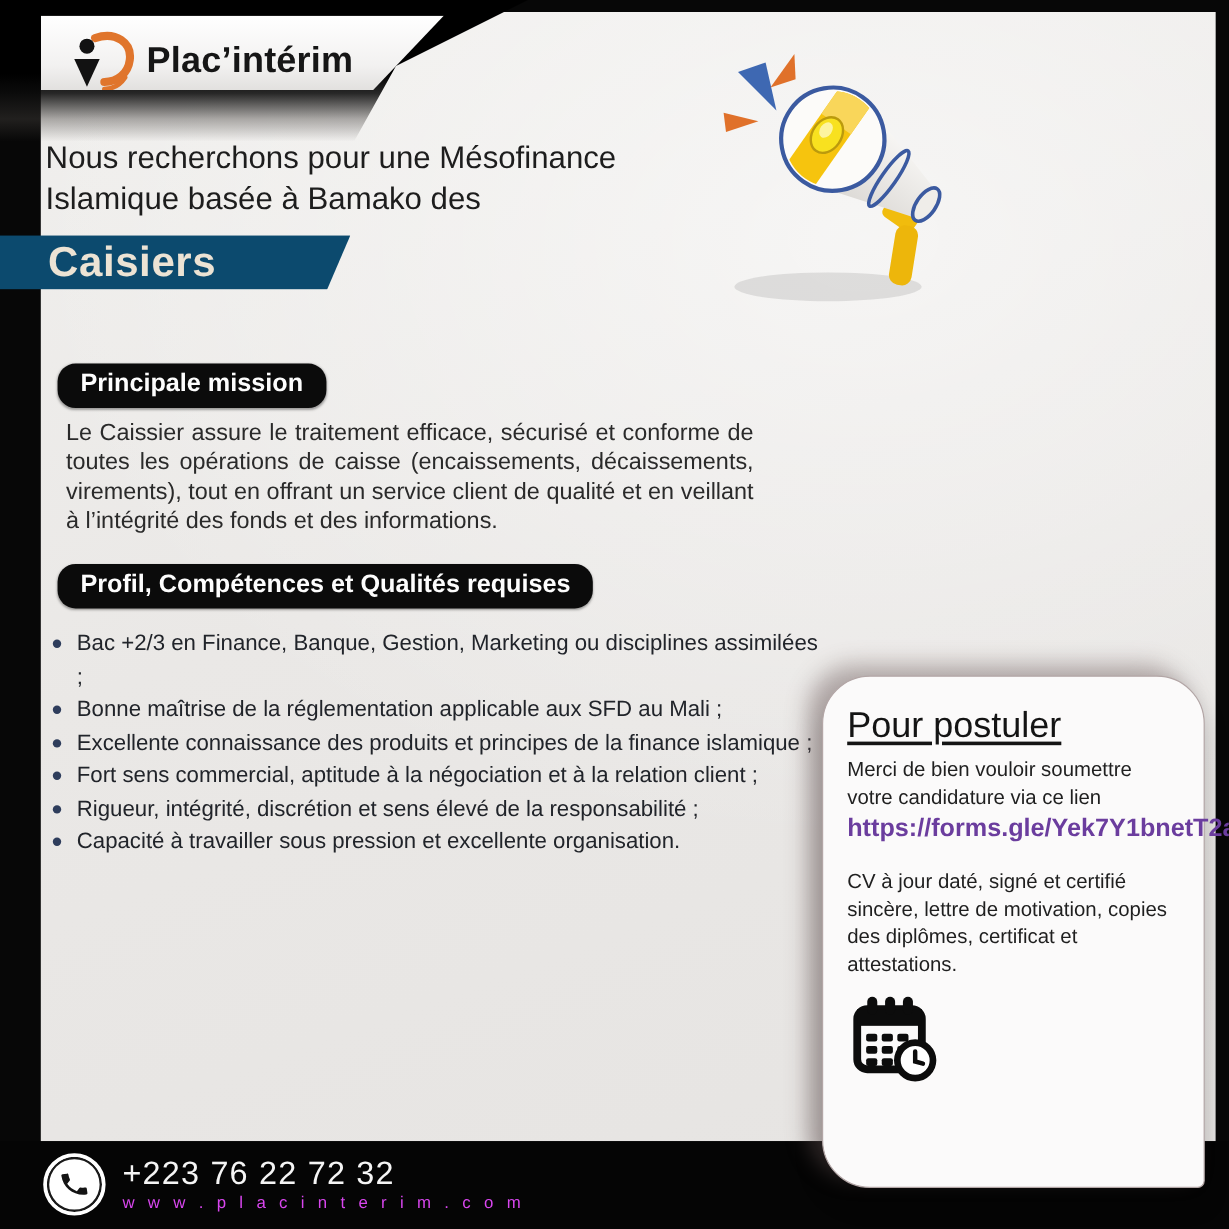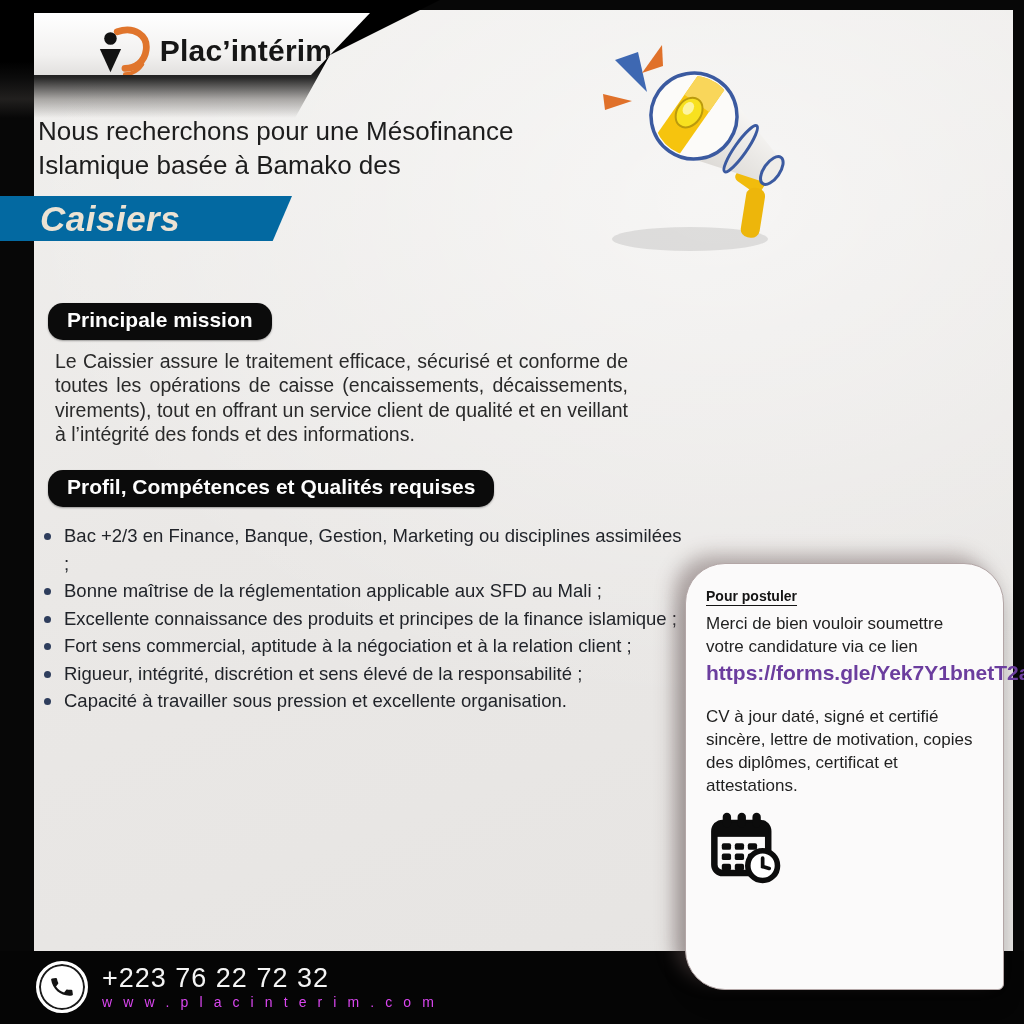--- a/index.html
+++ b/index.html
@@ -17,32 +17,32 @@
   }
   .header-wedge{
     position:absolute;left:0;top:0;width:440px;height:118px;z-index:3;
     clip-path:polygon(0 0,440px 0,330px 55px,295px 118px,0 118px);
     background:linear-gradient(180deg,#000 0%,#000 52%,rgba(12,12,12,.88) 66%,rgba(70,66,63,.42) 84%,rgba(236,235,233,0) 100%);
   }
   .logo-banner{
     position:absolute;left:34px;top:13px;width:336px;height:76px;z-index:4;
     clip-path:polygon(0 0,336px 0,277px 62px,0 62px);
     background:linear-gradient(180deg,#ffffff 0%,#f2f1f0 55%,#d7d5d3 100%);
-    display:flex;align-items:center;padding-left:24px;box-sizing:border-box;justify-content:center;
+    display:flex;align-items:center;padding-left:24px;box-sizing:border-box;
   }
   .brand-name{font-size:30px;font-weight:800;color:#161616;letter-spacing:.2px;margin-left:10px;}
   .megaphone{position:absolute;left:572px;top:32px;width:244px;height:224px;z-index:2;}
   .intro{
     position:absolute;left:38px;top:114px;z-index:4;
     font-size:26px;line-height:34px;color:#1d1d1d;font-weight:500;
   }
   .job-banner{
     position:absolute;left:0;top:196px;width:292px;height:45px;z-index:4;
     clip-path:polygon(0 0,292px 0,265px 63px,0 63px);
-    background:#0369a1;display:flex;align-items:center;font-style:italic;
+    background:#0c4a6e;display:flex;align-items:center;
   }
   .job-banner span{
     font-size:35px;font-weight:800;color:var(--cream,#ece3d4);margin-left:40px;letter-spacing:.5px;
   }
   .pill{
     position:absolute;z-index:2;background:#0b0b0b;color:#fdfdfd;
     font-weight:700;border-radius:15px;padding:5px 19px 8px 19px;
     box-shadow:0 1px 2px rgba(0,0,0,.35);
   }
   .pill-mission{left:48px;top:303px;font-size:21px;}
@@ -64,21 +64,21 @@
     margin:11px 13px 0 4px;flex:0 0 auto;
   }
   .apply-card{
     position:absolute;left:685px;top:563px;width:319px;height:427px;z-index:5;
     background:#fbfafa;border:1px solid #b3a6a6;
     border-radius:40px 40px 6px 40px;box-sizing:border-box;
     padding:24px 18px 0 20px;
     box-shadow:-12px -9px 18px rgba(105,85,85,.42), -2px 12px 20px rgba(0,0,0,.22);
   }
   .card-title{
-    font-size:14px;font-weight:700;color:#141414;text-decoration:underline;
+    font-size:30px;font-weight:400;color:#141414;text-decoration:underline;
     text-underline-offset:4px;margin:0 0 8px 0;
   }
   .card-body{font-size:17px;line-height:23px;color:#1f1f1f;margin:0;}
   .card-link{
     display:block;font-size:21px;font-weight:700;color:var(--link_purple,#6b3d9e);
     text-decoration:none;margin-top:3px;white-space:nowrap;
   }
   .card-sec2{margin-top:20px;}
   .deadline-row{display:flex;align-items:center;margin-top:12px;}
   .deadline-date{font-size:25px;font-weight:800;color:#101010;margin-left:16px;letter-spacing:.5px;}

